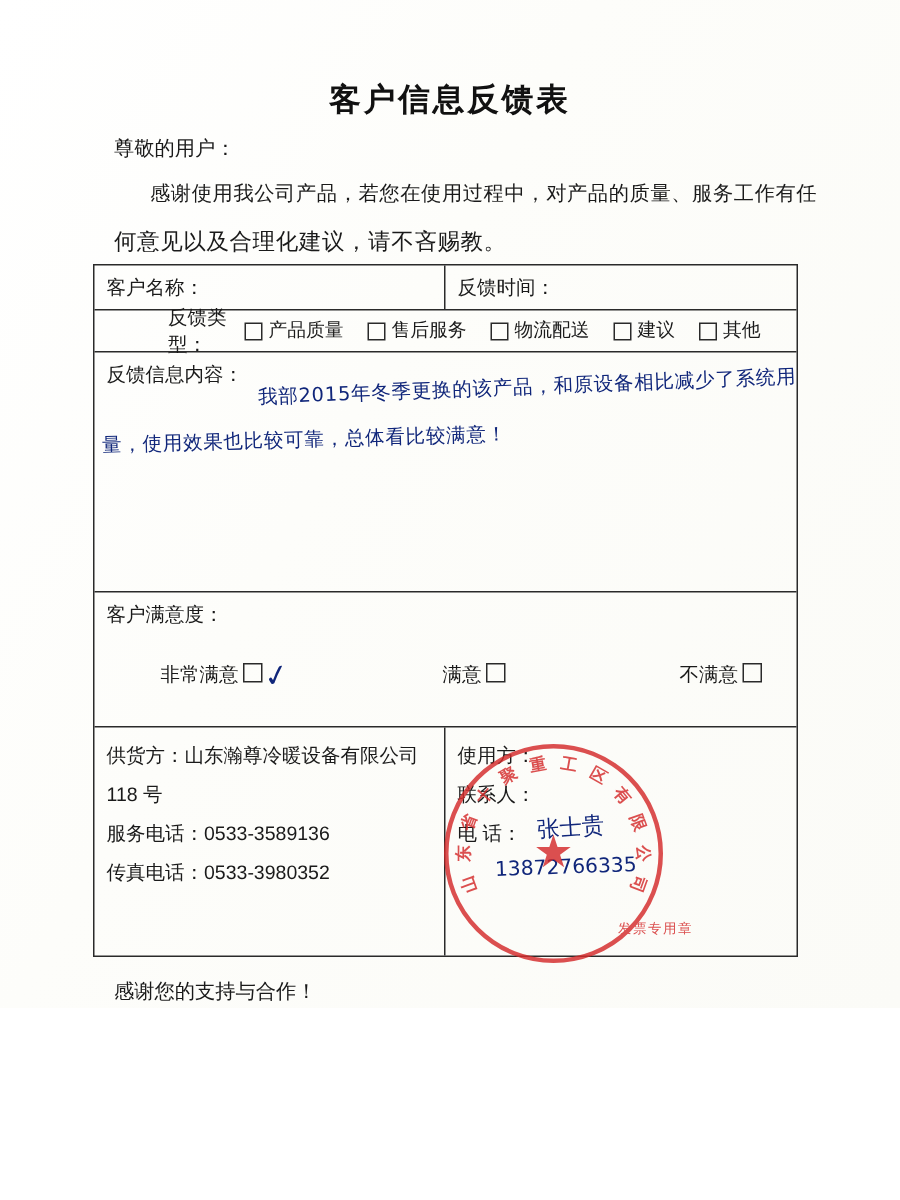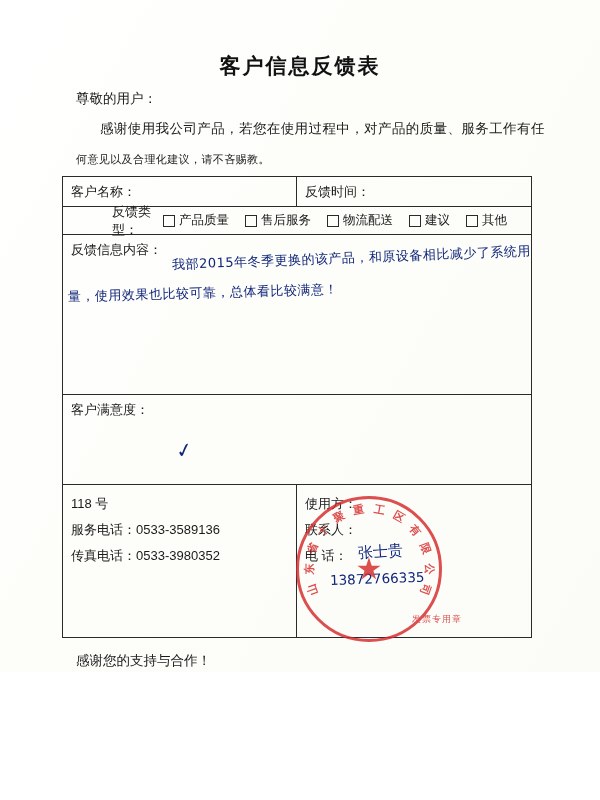--- a/index.html
+++ b/index.html
@@ -47,21 +47,21 @@
     position: absolute;
     top: 120px;
     left: 100px;
     font-size: 13.5px;
     letter-spacing: 0.4px;
   }
   .intro-2 {
     position: absolute;
     top: 152px;
     left: 76px;
-    font-size: 11px;
+    font-size: 15px;
     letter-spacing: 0.4px;
     text-align: center;
   }
 
   
   .tbl {
     position: absolute;
     left: 62px;
     top: 176px;
     width: 470px;
@@ -304,25 +304,37 @@
 
     <div class="row row-content">
       <div class="cell c1">
         <span class="content-label">反馈信息内容：</span>
       </div>
     </div>
 
     <div class="row row-sat">
       <div class="cell c1">
         <span class="sat-label">客户满意度：</span>
+        <div class="sat-options">
+          <span class="sat-opt sat-1">
+            <span>非常满意</span><span class="box-after"></span>
+          </span>
+          <span class="sat-opt sat-2">
+            <span>满意</span><span class="box-after"></span>
+          </span>
+          <span class="sat-opt sat-3">
+            <span>不满意</span><span class="box-after"></span>
+          </span>
+        </div>
       </div>
     </div>
 
     <div class="row row-footer">
       <div class="cell c1 divider">
+        <div class="fline">供货方：山东瀚尊冷暖设备有限公司</div>
         <div class="fline">118 号</div>
         <div class="fline">服务电话：0533-3589136</div>
         <div class="fline">传真电话：0533-3980352</div>
       </div>
       <div class="cell c2">
         <div class="fline">使用方：</div>
         <div class="fline">联系人：</div>
         <div class="fline">电 话：</div>
       </div>
     </div>

